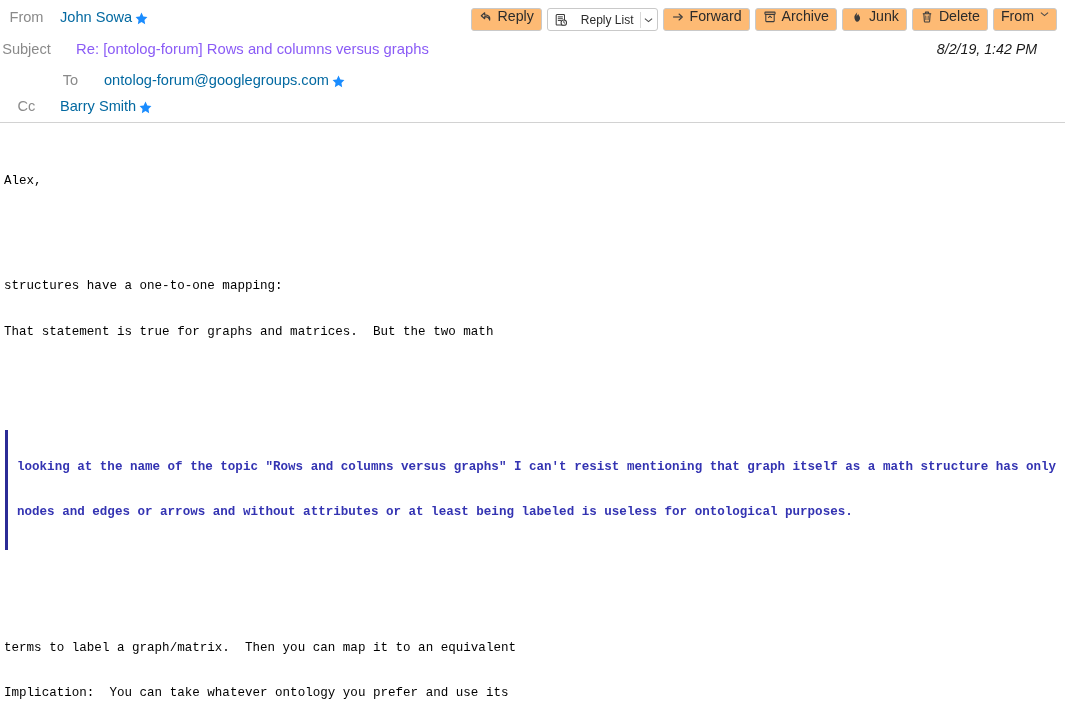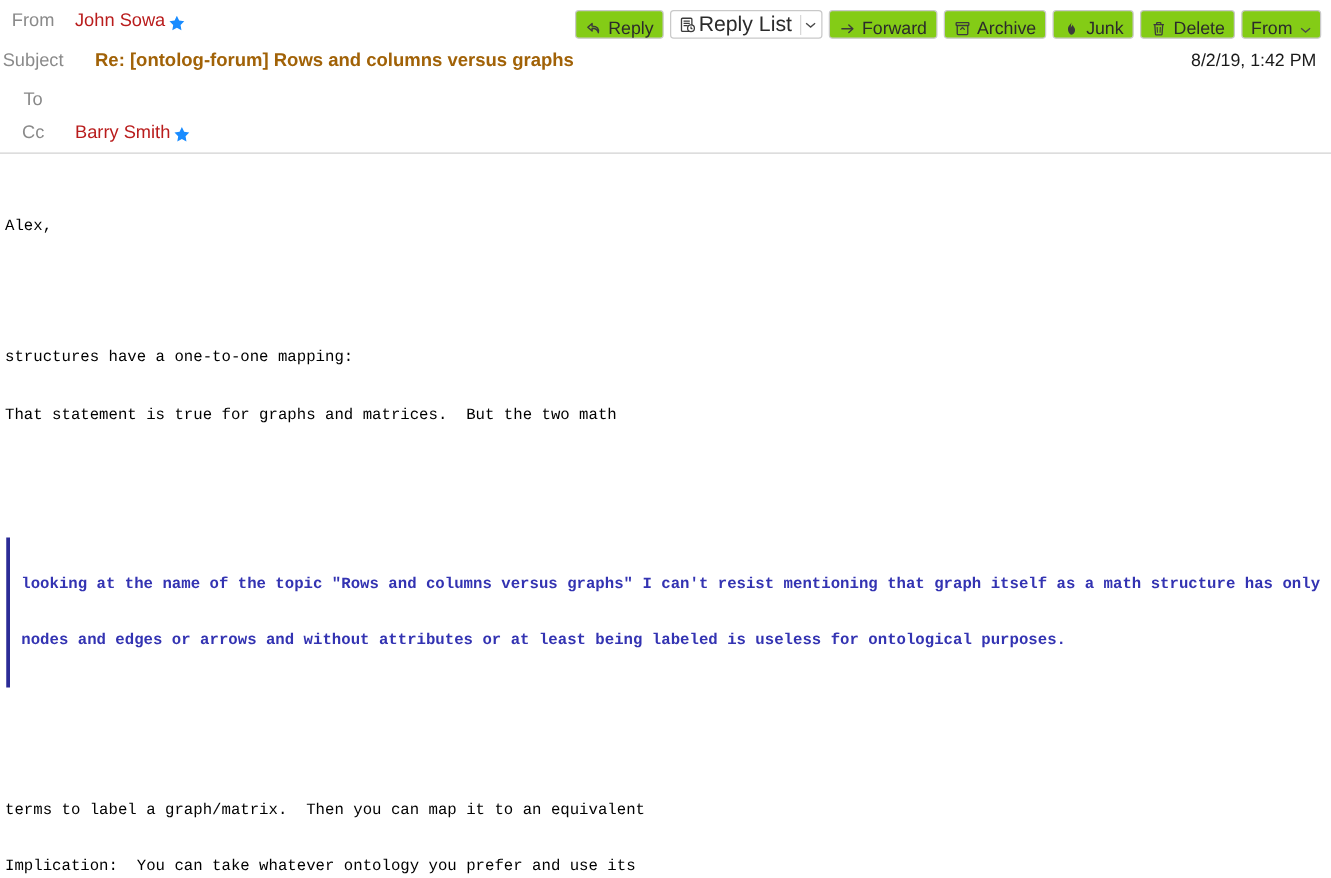--- a/index.html
+++ b/index.html
@@ -24,105 +24,106 @@
     background: #ffffff;
   }
   .hdr-row {
     display: flex;
     align-items: center;
     height: 25px;
     padding-left: 0;
   }
   .hdr-row.r-from   { margin-top: 5px; }
   .hdr-row.r-subject{ margin-top: 7px; gap: 16px; }
-  .hdr-row.r-to     { margin-top: 6px; }
+  .hdr-row.r-to     { margin-top: 6px; margin-left: 44px; }
   .hdr-row.r-cc     { margin-top: 1px; }
 
   .hdr-label {
     width: 60px;
     text-align: center;
     padding-right: 7px;
     color: #8a8a8a;
     font-size: 14.6px;
     flex: 0 0 auto;
     line-height: 1.2;
   }
   .hdr-value {
     font-size: 14.6px;
-    color: #b91c1c;
+    color: #0369a1;
     line-height: 1.2;
     display: inline-flex;
     align-items: center;
     white-space: nowrap;
   }
   .hdr-value.subject {
-    font-weight: bold;
-    color: #a16207;
+    font-weight: normal;
+    color: #8b5cf6;
     font-size: 14.8px;
   }
 
   .star {
     display: inline-block;
     width: 15px; height: 15px;
     margin-left: 2px;
     position: relative;
     top: 1px;
     flex: 0 0 auto;
   }
   .star svg { display: block; }
 
   .msg-date {
     position: absolute;
-    right: 12px;
+    right: 28px;
     top: 36px;
     font-size: 14.2px;
     color: #1a1a1a;
     white-space: nowrap;
+    font-style: italic;
   }
 
   
   .toolbar {
     position: absolute;
     top: 3px;
     right: 8px;
     display: flex;
     align-items: center;
     gap: 5px;
   }
   .tb-btn {
     display: inline-flex;
-    align-items: flex-end;
+    align-items: flex-start;
     gap: 4px;
     height: 23px;
     padding: 0 7px;
     border: 1px solid #c9c9c9;
     border-radius: 3px;
-    background: #84cc16;
+    background: #fdba74;
     font-size: 14.2px;
     color: #2b2b2b;
     white-space: nowrap;
     cursor: default;
     line-height: 1;
     font-family: "Liberation Sans", sans-serif;
   }
   .tb-split {
     display: inline-flex;
     align-items: stretch;
     height: 23px;
     border: 1px solid #c9c9c9;
     border-radius: 3px;
     background: #fff;
     overflow: hidden;
   }
   .tb-split .main {
     display: inline-flex;
     align-items: center;
-    gap: 1px;
+    gap: 12px;
     padding: 0 6px 0 6px;
-    font-size: 17px;
+    font-size: 12px;
     color: #2b2b2b;
     white-space: nowrap;
     line-height: 1;
   }
   .tb-split .sep {
     width: 1px;
     background: #d8d8d8;
     align-self: center;
     height: 16px;
   }
@@ -263,20 +264,28 @@
     </span>
   </div>
 
   <div class="hdr-row r-subject">
     <span class="hdr-label">Subject</span>
     <span class="hdr-value subject">Re: [ontolog-forum] Rows and columns versus graphs</span>
   </div>
 
   <div class="hdr-row r-to">
     <span class="hdr-label">To</span>
+    <span class="hdr-value">
+      <span>ontolog-forum@googlegroups.com</span>
+      <span class="star">
+        <svg width="15" height="15" viewBox="0 0 16 16">
+          <path d="M8 1.6 L9.95 5.75 L14.3 6.35 L11.15 9.5 L11.9 14 L8 11.85 L4.1 14 L4.85 9.5 L1.7 6.35 L6.05 5.75 Z" fill="#1a8cff"></path>
+        </svg>
+      </span>
+    </span>
   </div>
 
   <div class="hdr-row r-cc">
     <span class="hdr-label">Cc</span>
     <span class="hdr-value">
       <span>Barry Smith</span>
       <span class="star">
         <svg width="15" height="15" viewBox="0 0 16 16">
           <path d="M8 1.6 L9.95 5.75 L14.3 6.35 L11.15 9.5 L11.9 14 L8 11.85 L4.1 14 L4.85 9.5 L1.7 6.35 L6.05 5.75 Z" fill="#1a8cff"></path>
         </svg>

